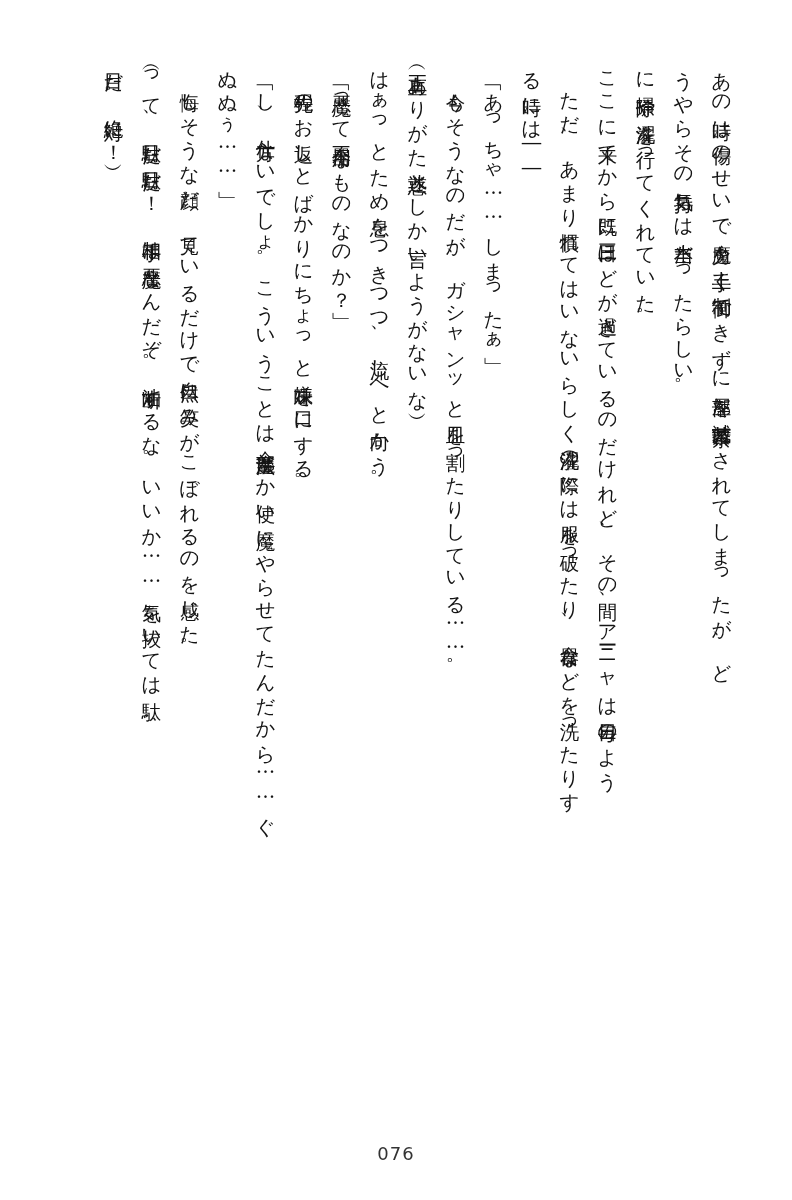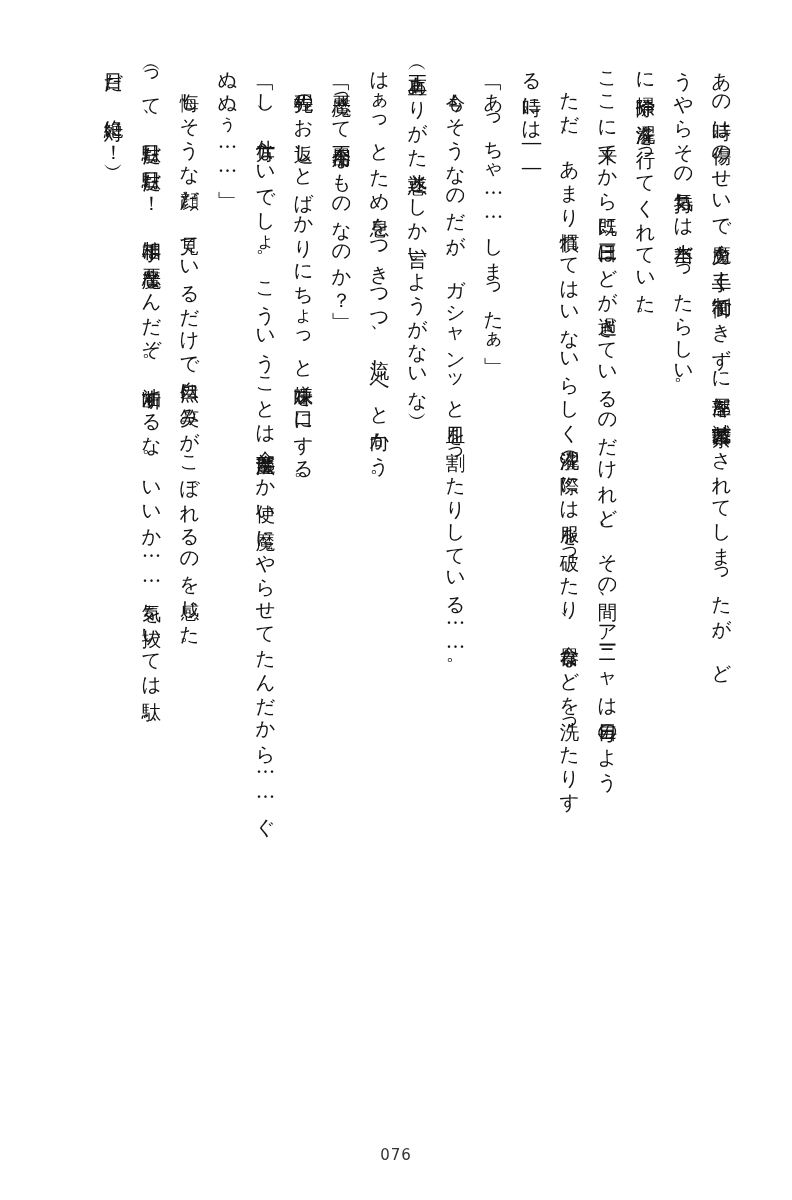--- a/index.html
+++ b/index.html
@@ -43,21 +43,21 @@
   }
   .vline.indent {
     padding-top: 20px;
   }
   .page-number {
     position: absolute;
     bottom: 36px;
     left: 0;
     right: 0;
     text-align: center;
-    font-size: 15px;
+    font-size: 18px;
     letter-spacing: 1px;
     color: #333333;
     font-family: "DejaVu Sans", "Liberation Sans", sans-serif;
   }
 </style>
 </head>
 <body>
 
 <div class="page">
   <div class="text-block">

